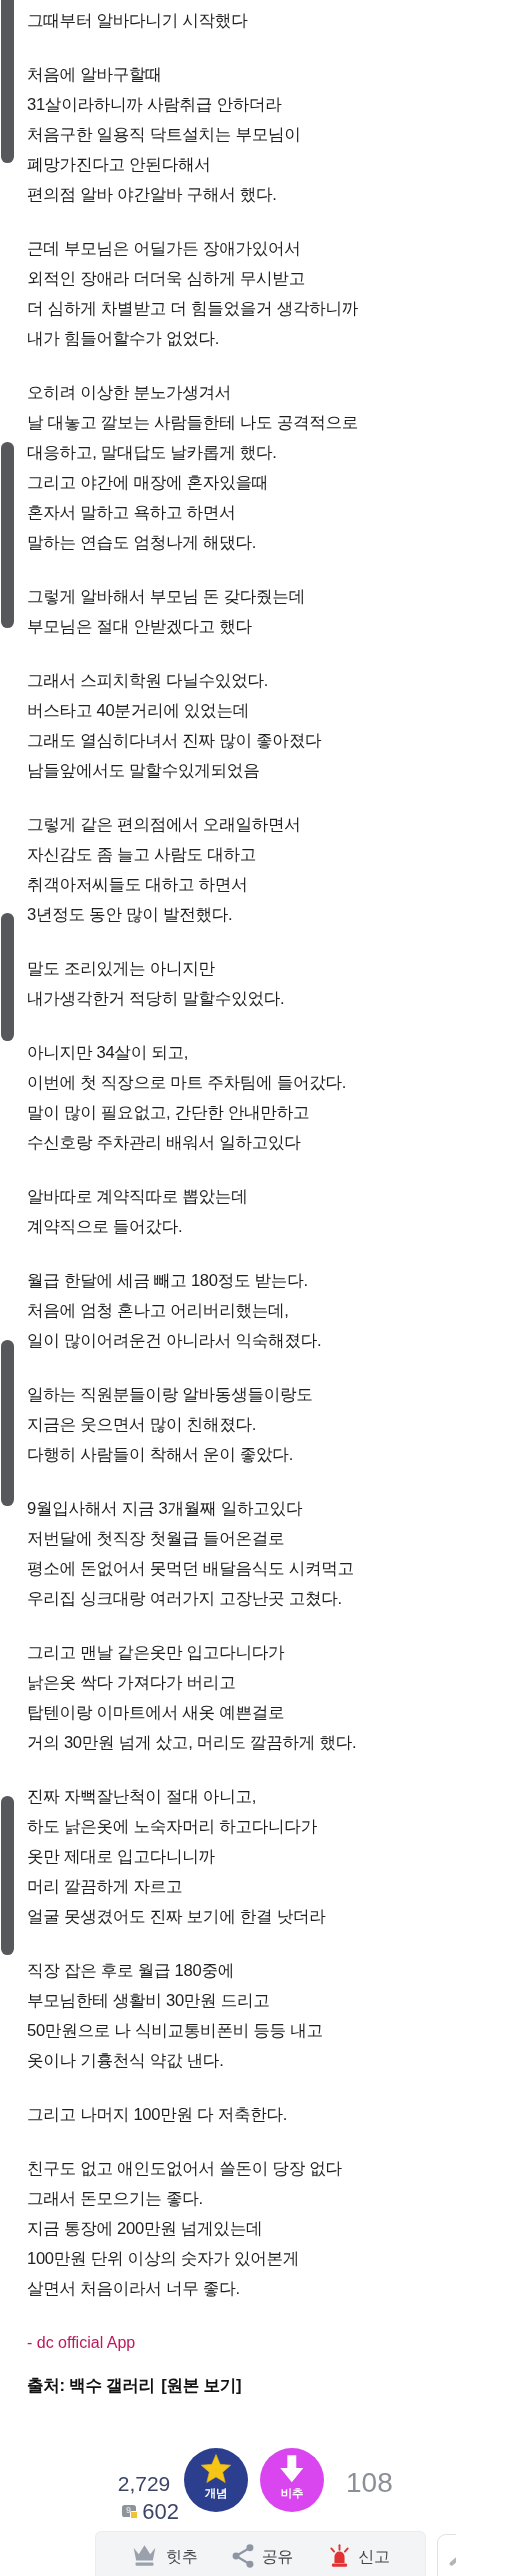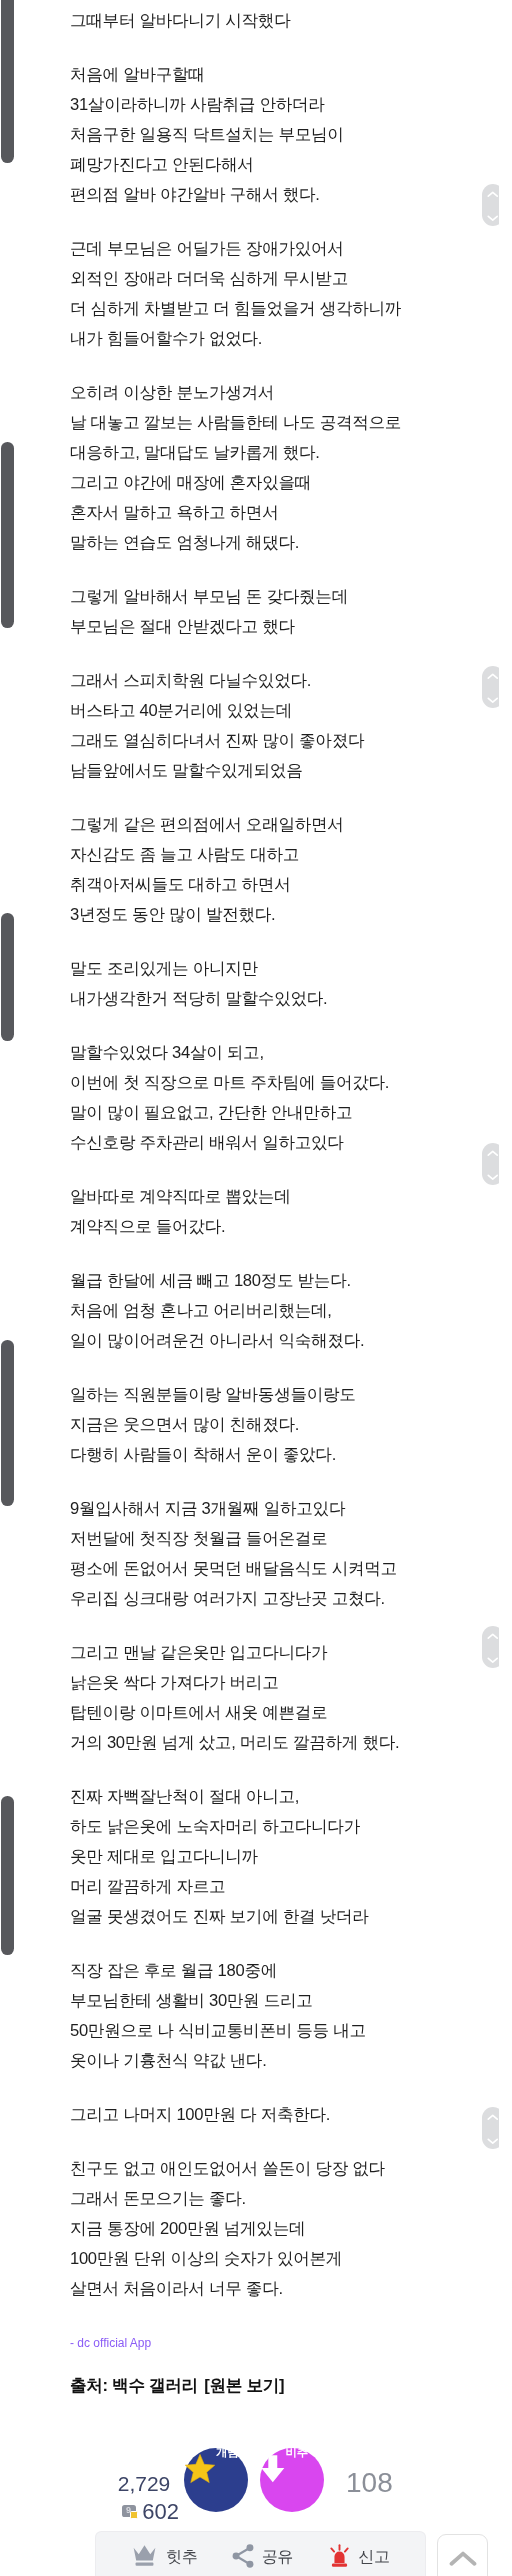--- a/index.html
+++ b/index.html
@@ -4,37 +4,36 @@
 <style>
   html,body{margin:0;padding:0;}
   body{background:#ffffff;}
   .page{
     position:relative;
     width:456px;
     height:2576px;
     background:#ffffff;
     overflow:hidden;
     font-family:"Liberation Sans", sans-serif;
-    padding-left:43px;
   }
   
   .content{
     padding:6.4px 25.6px 0 27px;
     font-size:16.6px;
     line-height:30px;
     letter-spacing:-0.3px;
     color:#1e1e1e;
   }
   .content p{margin:0 0 24px 0;}
   .content .line{display:block;}
   .signature{
     margin:7.7px 0 0 27px;
-    font-size:12px;
+    font-size:16px;
     line-height:30px;
-    color:#8b5cf6;
+    color:#be185d;
   }
   .source{
     margin:12.8px 0 0 27px;
     font-size:16.6px;
     line-height:30px;
     color:#111111;
     font-weight:700;
     letter-spacing:-0.3px;
   }
   .source .orig-link{margin-left:6.4px;margin-top:28px;}
@@ -62,21 +61,21 @@
     position:absolute;left:2.6px;top:1.9px;width:8.3px;height:7.7px;
     color:#d8dadf;font-size:9px;font-weight:700;line-height:7.7px;
   }
   .fixed-icon .dot{
     position:absolute;right:0;bottom:0;width:5.8px;height:5.8px;
     background:#f0c330;border:0.6px solid #fff;border-radius:1.3px;
   }
   .vote-btn{
     position:absolute;top:0;width:64px;height:64px;border-radius:50%;
     border:none;padding:0;cursor:pointer;
-    display:flex;flex-direction:row;align-items:flex-start;
+    display:flex;flex-direction:column;align-items:center;
   }
   .btn-upvote{left:184px;background:#2c3e8e;}
   .btn-downvote{left:260px;background:#d946ef;}
   .vote-btn .glyph-area{height:41px;display:flex;align-items:center;justify-content:center;}
   .vote-btn .vote-label{
     color:#ffffff;font-size:11.5px;font-weight:700;line-height:11.5px;
     letter-spacing:-0.3px;margin-top:-1.3px;
   }
   .down-count{
     position:absolute;left:346px;top:19px;
@@ -163,21 +162,21 @@
         <span class="line">그렇게 같은 편의점에서 오래일하면서</span>
         <span class="line">자신감도 좀 늘고 사람도 대하고</span>
         <span class="line">취객아저씨들도 대하고 하면서</span>
         <span class="line">3년정도 동안 많이 발전했다.</span>
       </p>
       <p>
         <span class="line">말도 조리있게는 아니지만</span>
         <span class="line">내가생각한거 적당히 말할수있었다.</span>
       </p>
       <p>
-        <span class="line">말할수있었다 34살이 되고,</span>
+        <span class="line">아니지만 34살이 되고,</span>
         <span class="line">이번에 첫 직장으로 마트 주차팀에 들어갔다.</span>
         <span class="line">말이 많이 필요없고, 간단한 안내만하고</span>
         <span class="line">수신호랑 주차관리 배워서 일하고있다</span>
       </p>
       <p>
         <span class="line">알바따로 계약직따로 뽑았는데</span>
         <span class="line">계약직으로 들어갔다.</span>
       </p>
       <p>
         <span class="line">월급 한달에 세금 빼고 180정도 받는다.</span>

